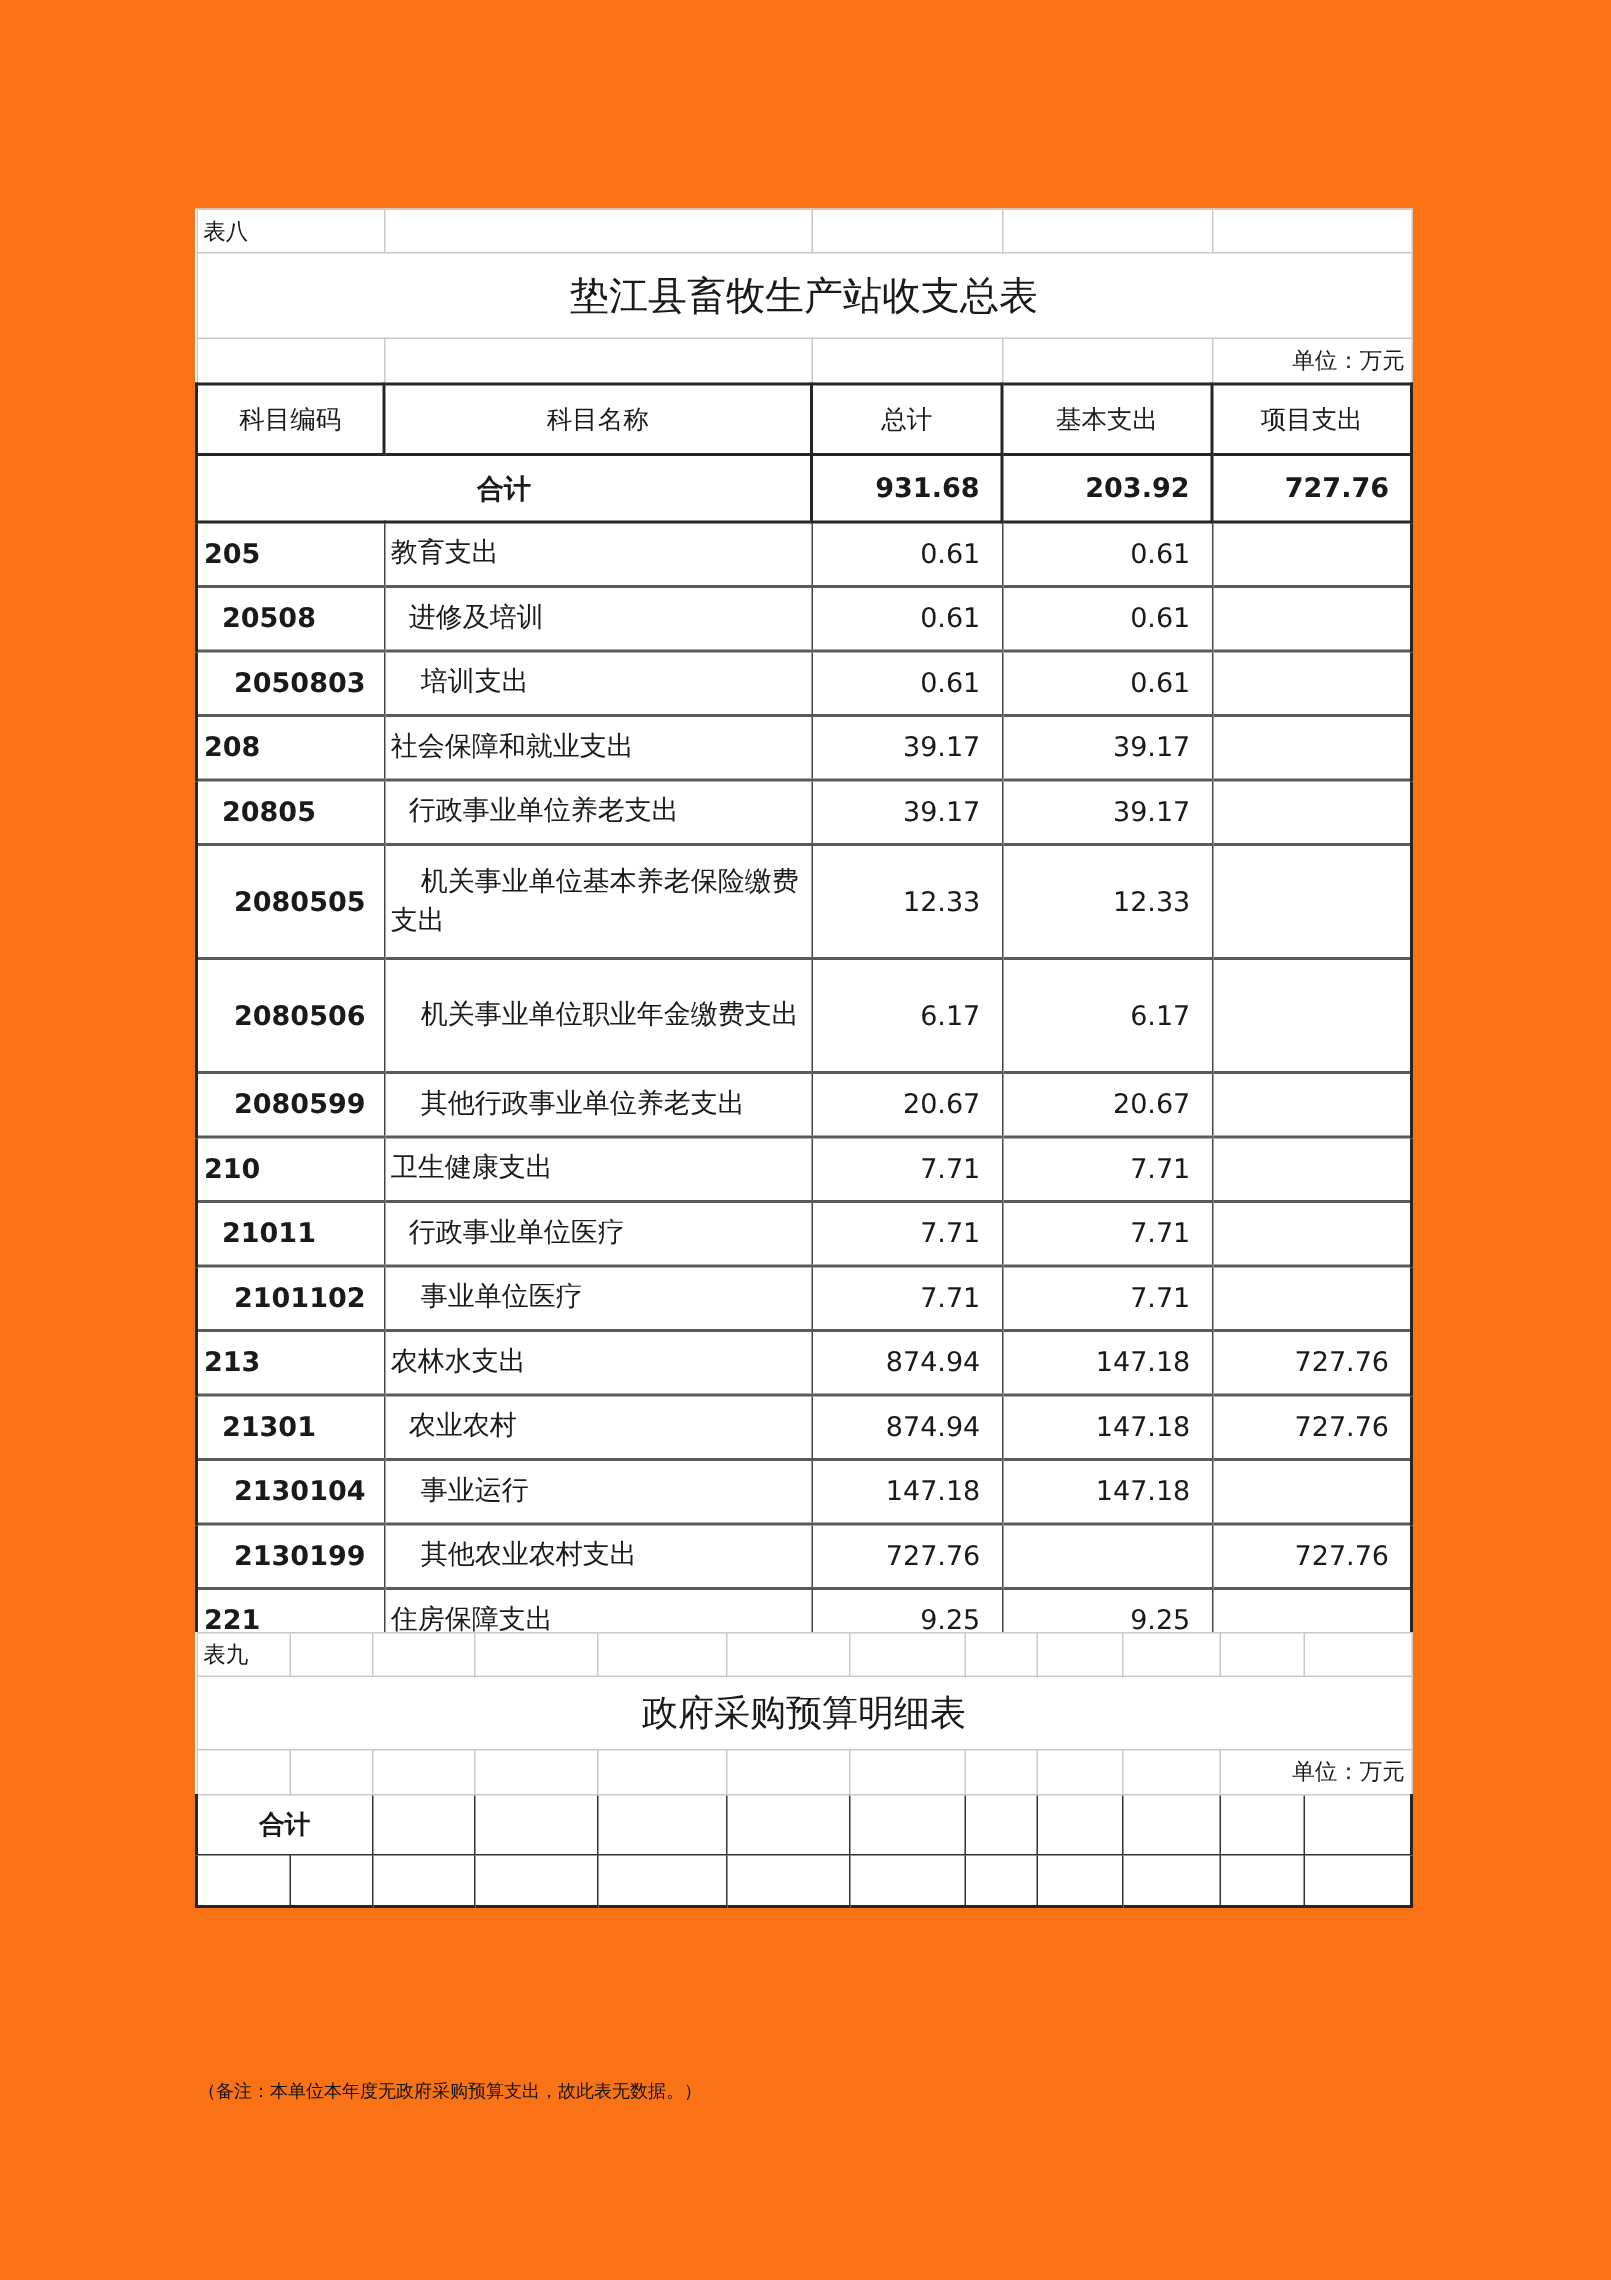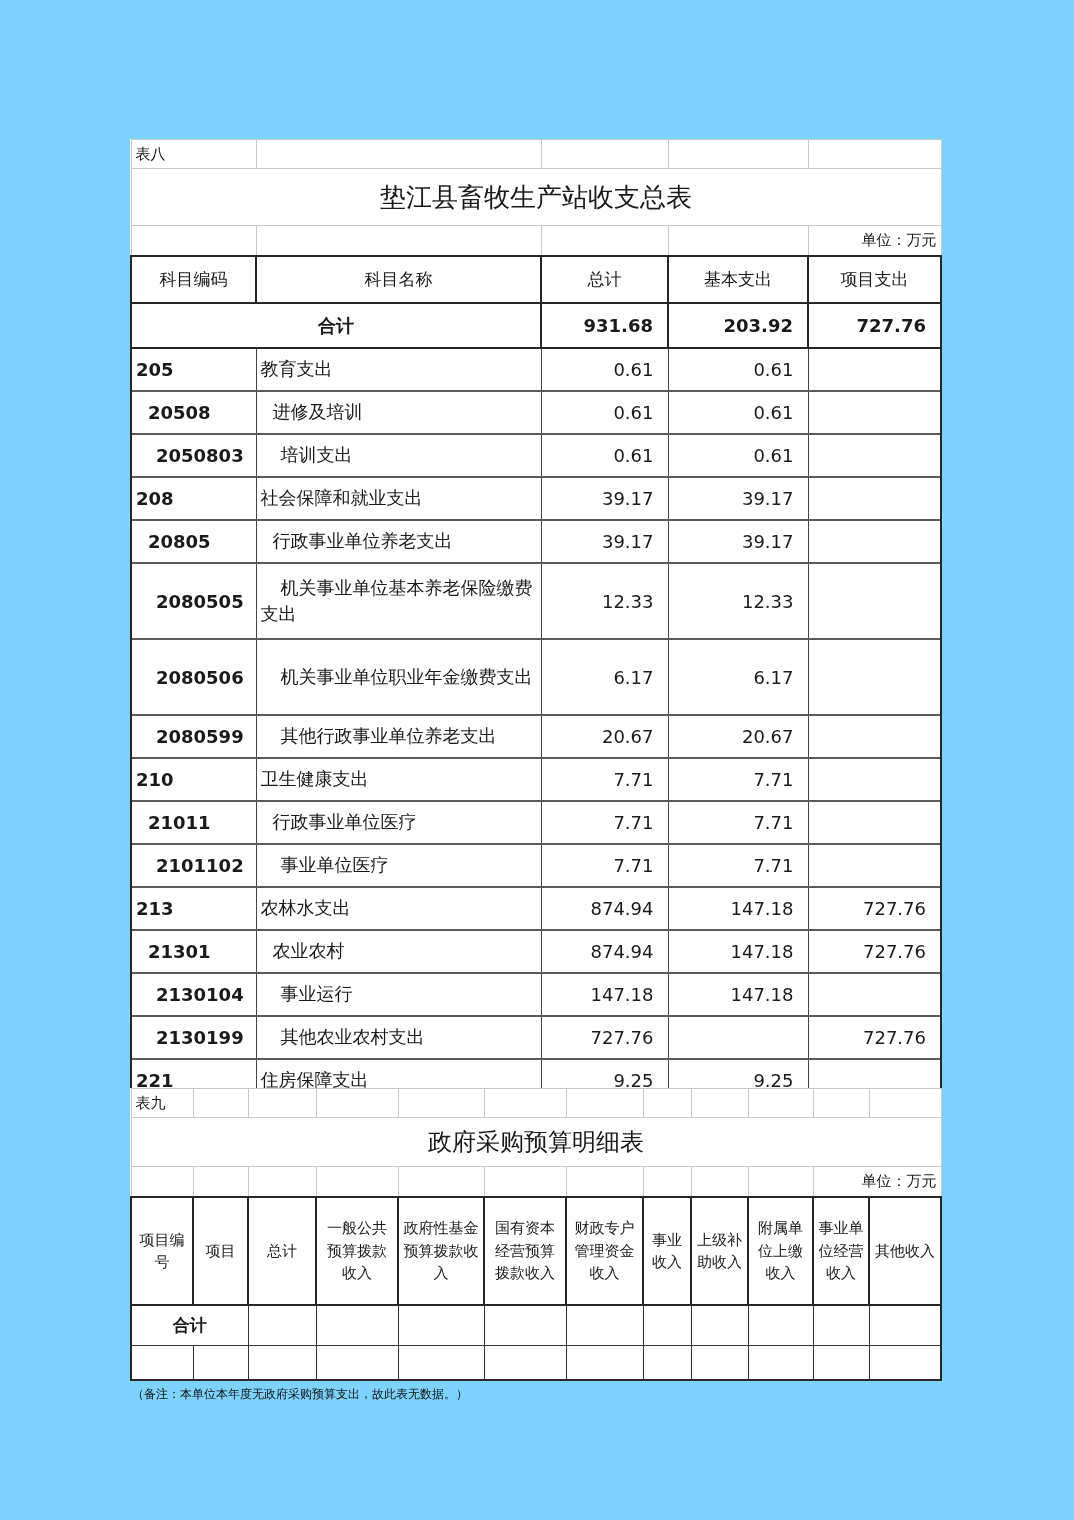--- a/index.html
+++ b/index.html
@@ -1,20 +1,20 @@
 <!DOCTYPE html>
 <html><head>
 <meta charset="utf-8">
 <style>
   html, body { margin:0; padding:0; background:#ffffff; }
   body {
     width:1074px; height:1520px; position:relative;
     font-family:"DejaVu Sans", sans-serif; color:#1a1a1a;
   }
-  .page { position:relative; width:1074px; height:1520px; background:#7dd3fc; overflow:hidden; }
+  .page { position:relative; width:1074px; height:1520px; background:#f97316; overflow:hidden; }
 
   table.sheet {
     position:absolute; left:130px; width:810px;
     border-collapse:collapse; table-layout:fixed; background:#ffffff;
   }
   .t8 { top:139px; }
   .t9 { top:1088px; }
 
   
   .pre-row td  { border:1px solid #c9c9c9; height:28px; font-size:15px; padding:0 4px; overflow:hidden; }
@@ -280,34 +280,20 @@
         <td></td>
         <td></td>
         <td></td>
         <td></td>
         <td></td>
         <td></td>
         <td></td>
         <td></td>
         <td colspan="2" class="unit">单位：万元</td>
       </tr>
-      <tr class="head-row">
-        <th>项目编号</th>
-        <th>项目</th>
-        <th>总计</th>
-        <th>一般公共预算拨款收入</th>
-        <th>政府性基金预算拨款收入</th>
-        <th>国有资本经营预算拨款收入</th>
-        <th>财政专户管理资金收入</th>
-        <th>事业收入</th>
-        <th>上级补助收入</th>
-        <th>附属单位上缴收入</th>
-        <th>事业单位经营收入</th>
-        <th>其他收入</th>
-      </tr>
       <tr class="total-row9">
         <td colspan="2" class="lab">合计</td>
         <td></td>
         <td></td>
         <td></td>
         <td></td>
         <td></td>
         <td></td>
         <td></td>
         <td></td>

